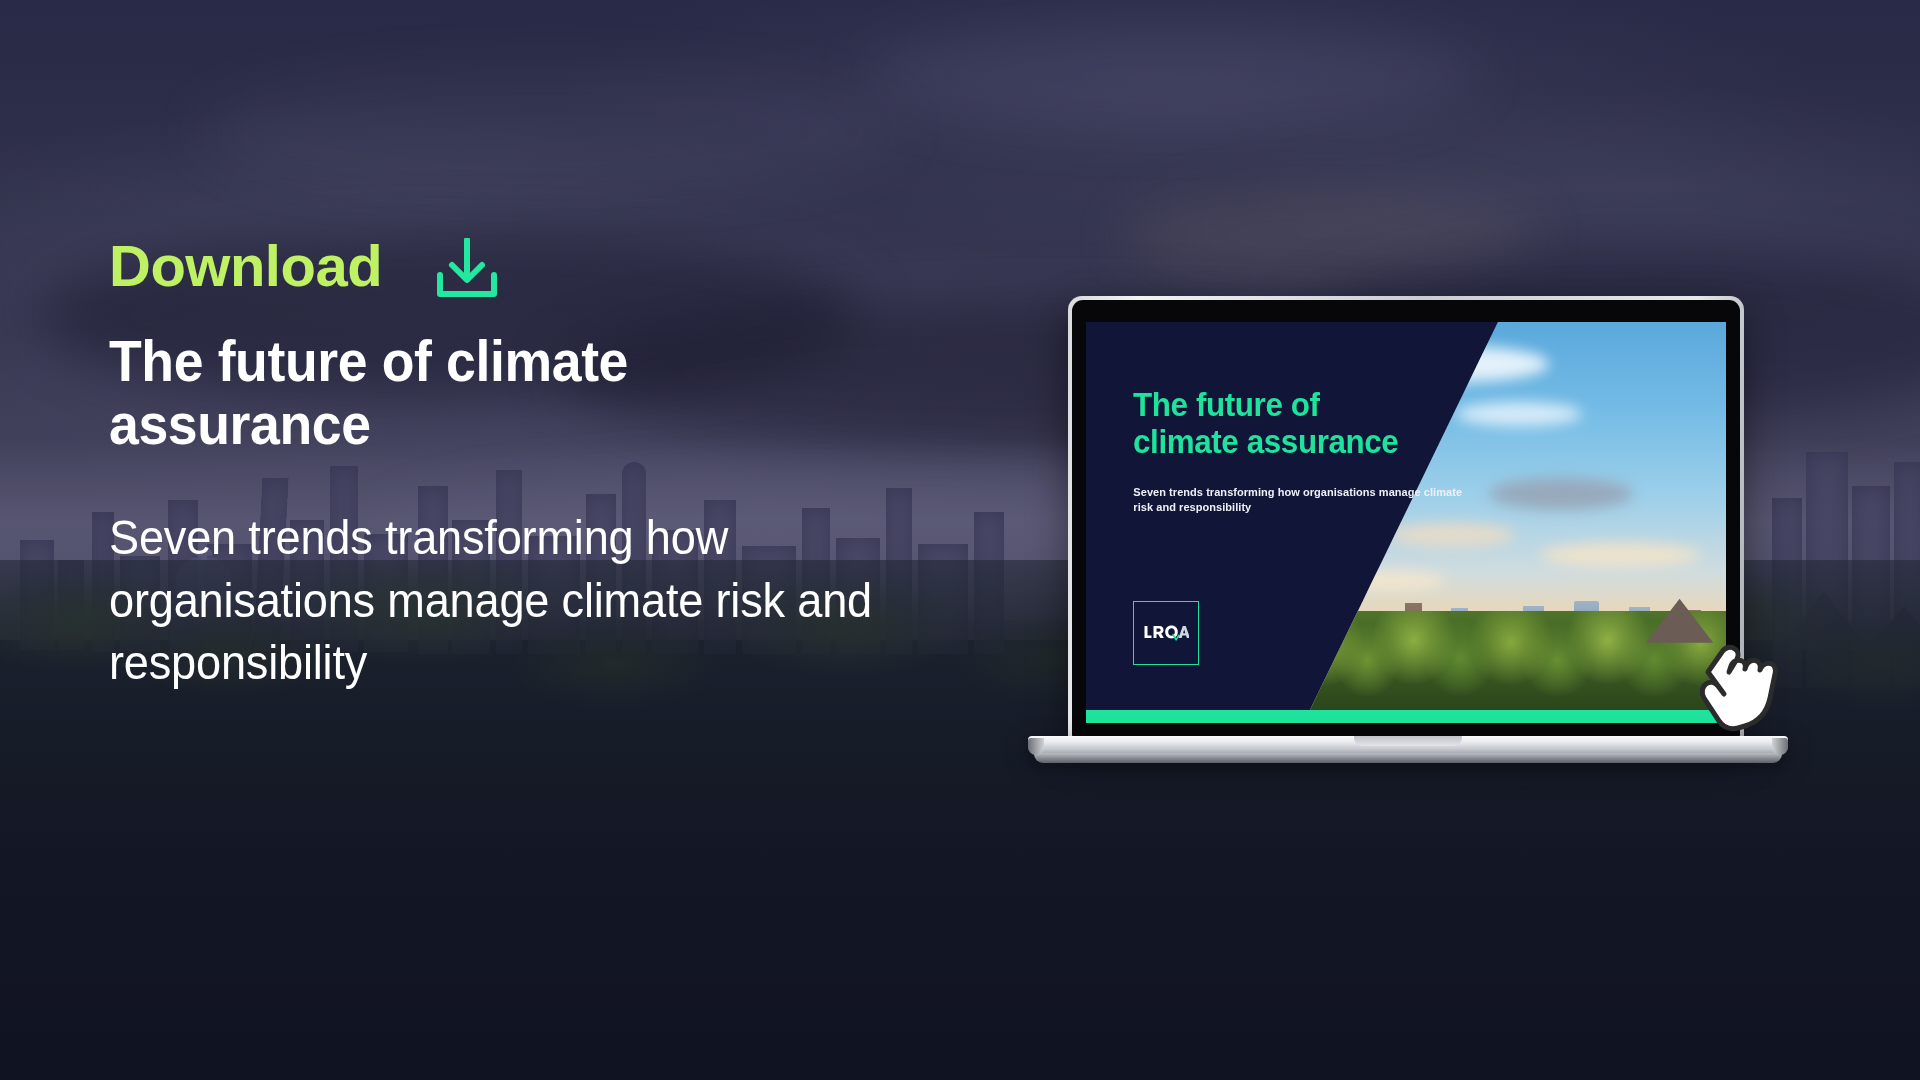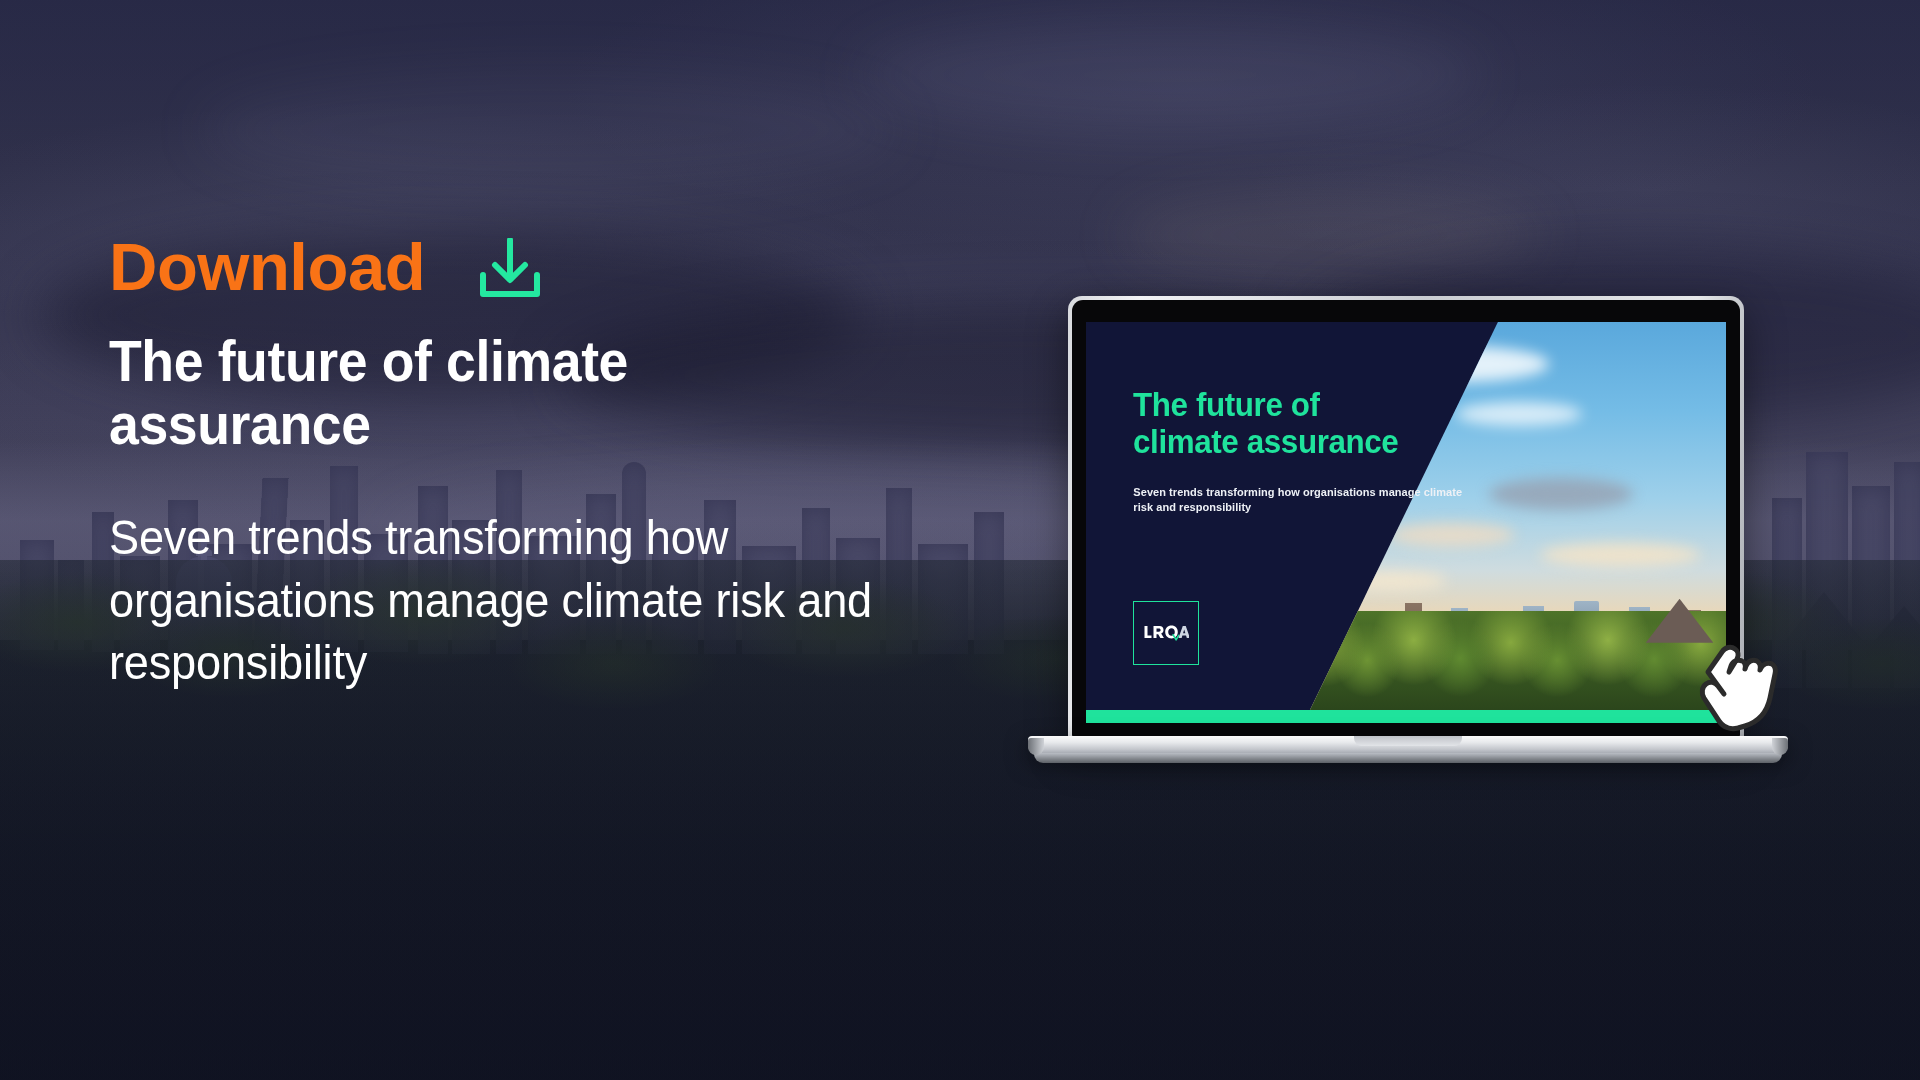--- a/index.html
+++ b/index.html
@@ -76,23 +76,23 @@
     background:
       linear-gradient(180deg, rgba(26,26,48,.30) 0%, rgba(26,26,48,.05) 26%, rgba(18,20,38,.10) 60%, rgba(14,16,32,.45) 100%);
   }
 
   
   .copy { position:absolute; left:109px; top:232px; width:860px; }
 
   .download-row { display:flex; align-items:center; gap:52px; }
   .download-word {
     font-family:"Liberation Sans", sans-serif;
-    font-weight:700; font-size:67px; line-height:1.0;
+    font-weight:700; font-size:58px; line-height:1.0;
     letter-spacing:-0.5px;
-    color:#f97316;
+    color:#bef264;
   }
   .dl-icon { width:66px; height:62px; display:block; flex:none; margin-top:6px; }
 
   .headline {
     margin-top:30px;
     font-family:"Liberation Sans", sans-serif;
     font-weight:700; font-size:57px; line-height:1.10;
     color:#ffffff; letter-spacing:-0.4px;
     max-width:640px;
     transform:scaleX(.94); transform-origin:left center;

